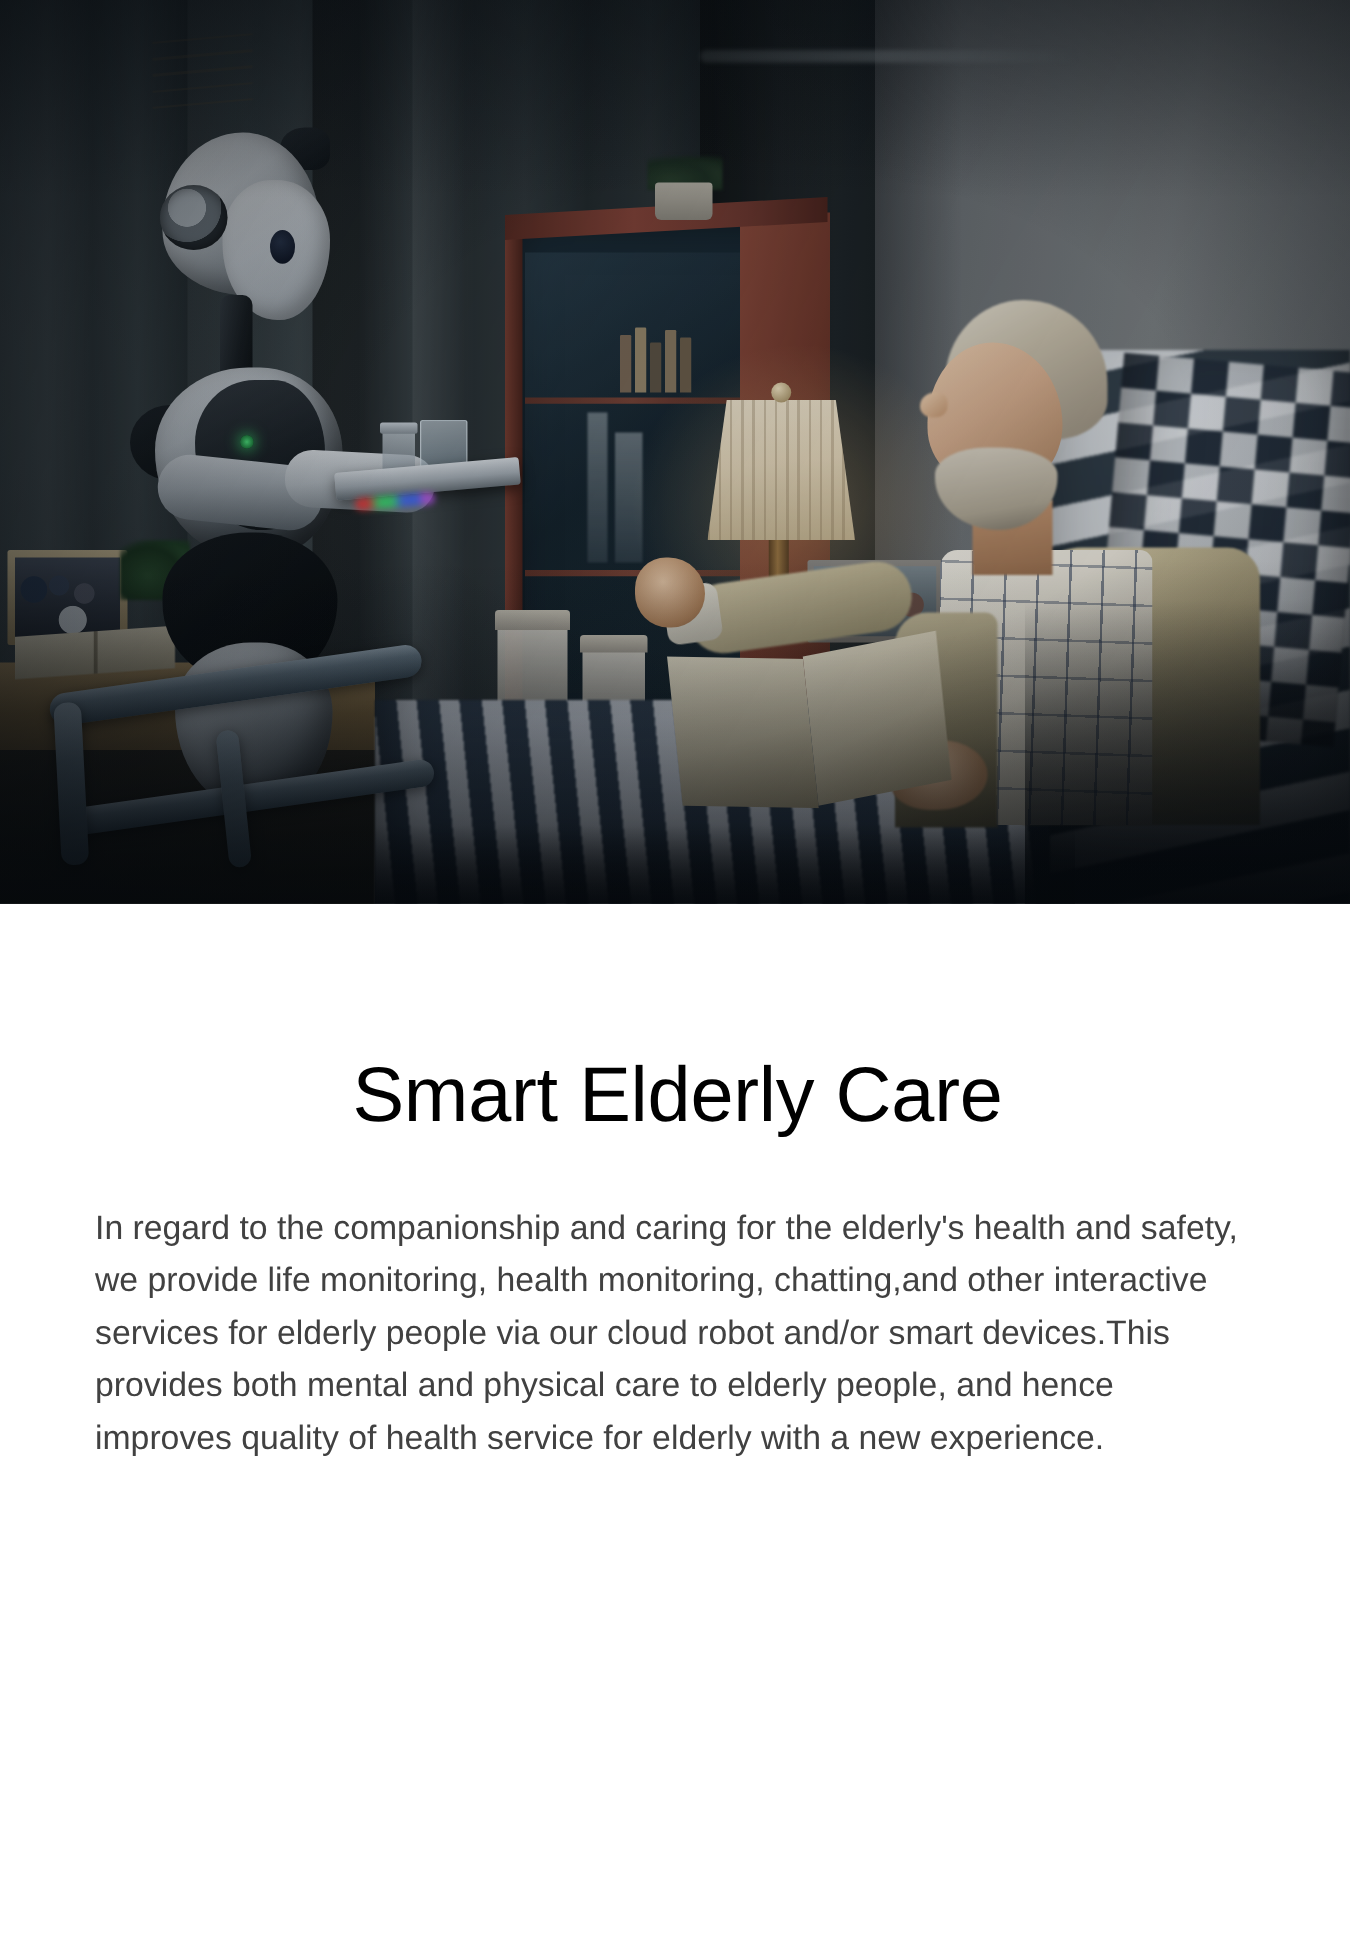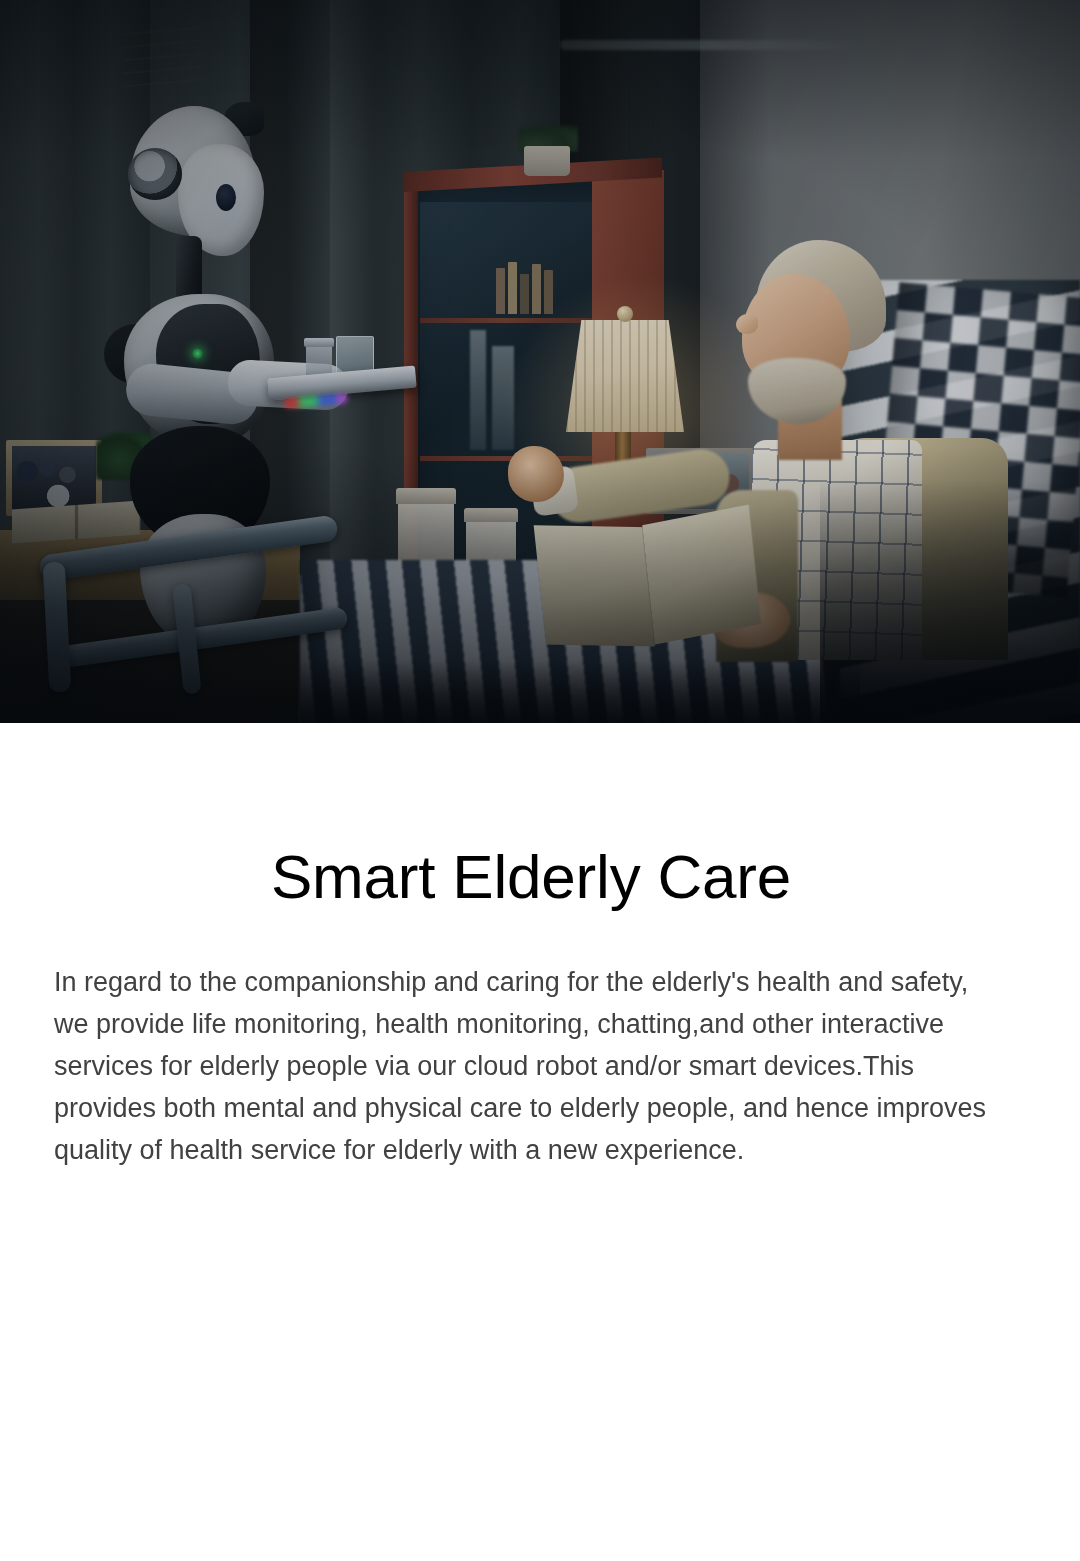--- a/index.html
+++ b/index.html
@@ -532,21 +532,21 @@
     background: linear-gradient(120deg, rgba(16,30,42,.30), rgba(10,18,26,.18) 55%, rgba(22,16,8,.14));
     pointer-events: none;
     mix-blend-mode: multiply;
   }
 
   
   .content {
     position: absolute;
     left: 0; top: 723px;
     width: 1080px;
-    padding: 120px 72px 0 54px;
+    padding: 120px 72px 0 76px;
   }
   .page-title {
     font-size: 62px;
     font-weight: 400;
     line-height: 1.1;
     color: #000000;
     text-align: center;
     letter-spacing: -0.2px;
     margin-bottom: 50px;
   }

